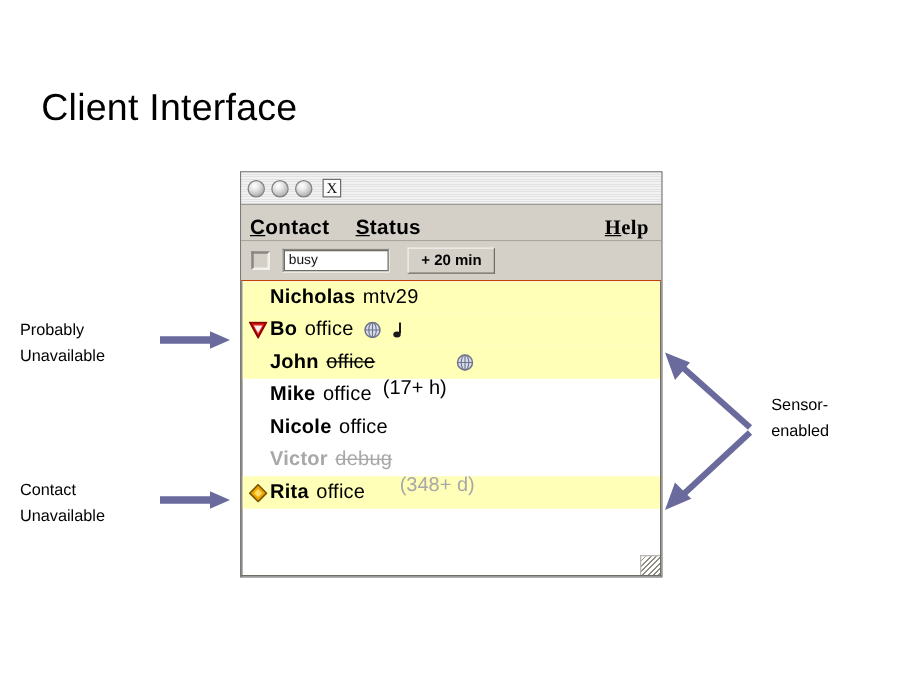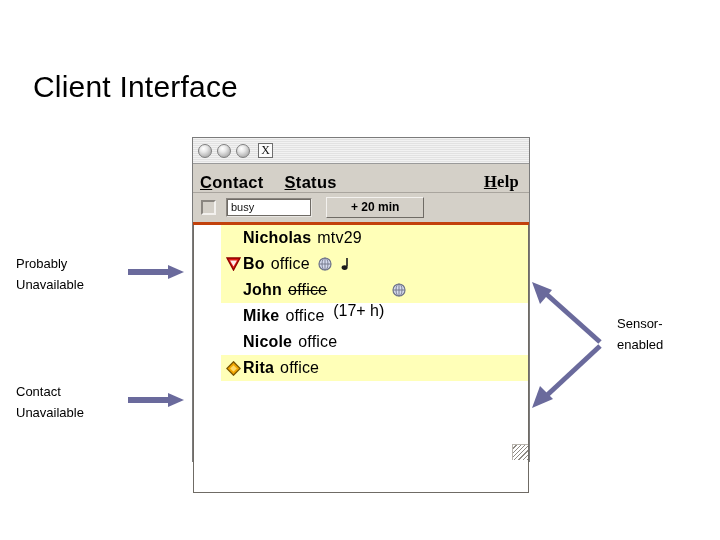--- a/index.html
+++ b/index.html
@@ -132,21 +132,21 @@
   #menu-help { margin-left: auto; margin-right: 0; font-family: Liberation Serif, serif; }
 
   
   #toolbar {
     height: 32px;
     background: #d4d0c8;
     display: flex;
     align-items: center;
     padding: 0 8px;
     box-sizing: border-box;
-    border-bottom: 3px solid #c2410c;
+    border-bottom: 1px solid #c2410c;
   }
   #status-checkbox {
     width: 15px;
     height: 15px;
     box-sizing: border-box;
     background: #d4d0c8;
     border: 2px solid;
     border-color: #8a8680 #f3f1ee #f3f1ee #8a8680;
     margin-right: 10px;
     flex: 0 0 auto;
@@ -166,42 +166,41 @@
     padding-left: 4px;
     margin-right: 14px;
     font-family: "Liberation Sans", sans-serif;
     overflow: hidden;
     white-space: nowrap;
     flex: 0 0 auto;
   }
   #add-time-button {
     height: 21px;
     box-sizing: border-box;
-    padding: 0 24px;
+    padding: 0 10px;
     background: #d4d0c8;
     border: 1px solid;
     border-color: #f3f1ee #6f6b65 #6f6b65 #f3f1ee;
     font-size: 12px;
     font-weight: bold;
     color: #000;
     line-height: 19px;
     white-space: nowrap;
     flex: 0 0 auto;
   }
 
   
   #contact-list {
     background: #ffffff;
     border: 1px solid #6f6b65;
     border-top: none;
-    height: 268px;
+    height: 236px;
     box-sizing: border-box;
     position: relative;
     overflow: hidden;
-    padding-left: 27px;
   }
   .contact-row {
     height: 26px;
     display: flex;
     align-items: center;
     padding-left: 2px;
     box-sizing: border-box;
     white-space: nowrap;
   }
   .contact-row.hl { background: #ffffb8; }
@@ -355,20 +354,26 @@
       <div class="contact-row">
         <div class="row-icon"></div>
         <span class="name">Mike</span>
         <span class="loc">office</span>
       </div>
       <div class="contact-row">
         <div class="row-icon"></div>
         <span class="name">Nicole</span>
         <span class="loc">office</span>
       </div>
+      <div class="contact-row dim">
+        <div class="row-icon"></div>
+        <span class="name">Victor</span>
+        <span class="loc strike">debug</span>
+        <span class="elapsed">(348+ d)</span>
+      </div>
       <div class="contact-row hl">
         <div class="row-icon">
           <svg width="15" height="15" viewBox="0 0 15 15">
             <path d="M7.5 0.8 L14.2 7.5 L7.5 14.2 L0.8 7.5 Z" fill="#f0a500" stroke="#7a5600" stroke-width="1.3"></path>
             <path d="M7.5 4.2 L10.8 7.5 L7.5 10.8 L4.2 7.5 Z" fill="#ffd966"></path>
           </svg>
         </div>
         <span class="name">Rita</span>
         <span class="loc">office</span>
       </div>

